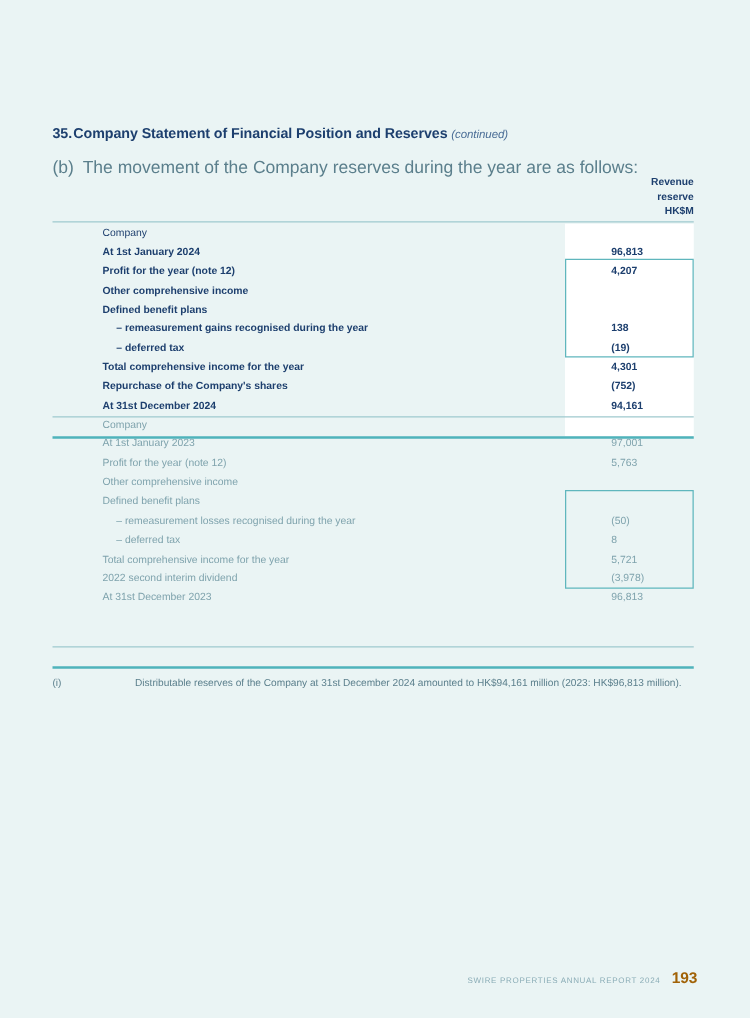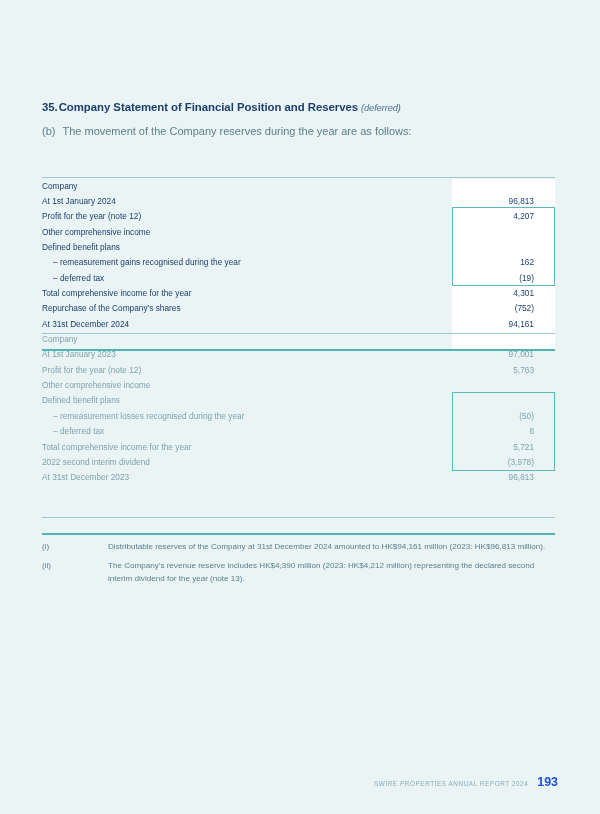--- a/index.html
+++ b/index.html
@@ -40,21 +40,21 @@
     font-style: italic;
     font-size: 9.2px;
     color: #4a6d96;
     margin-left: 3px;
   }
 
   .intro {
     position: absolute;
     left: 42px;
     top: 125px;
-    font-size: 11px;
+    font-size: 14px;
     color: #5b7f8c;
     white-space: nowrap;
   }
   .intro .lbl { margin-right: 7px; }
 
   
   .colhead {
     position: absolute;
     right: 45px;
     top: 140px;
@@ -106,31 +106,31 @@
   }
 
   .row {
     position: relative;
     display: flex;
     align-items: center;
     justify-content: space-between;
     height: 15.35px;
     box-sizing: border-box;
     font-size: 8.3px;
+    margin-left: 40px;
   }
   .row .lbl { white-space: nowrap; }
   .row .val {
-    text-align: right;
     white-space: nowrap;
-    padding-right: 21px;
+    padding-right: 6px;
     min-width: 60px;
   }
 
   
-  .sec2024 .row { color: #1d3f6e; font-weight: normal; }
+  .sec2024 .row { color: #1d3f6e; font-weight: bold; }
   .sec2024 .row.plain { font-weight: normal; }
 
   
   .sec2023 .row { color: #7fa3ad; font-weight: normal; }
 
   .indent { padding-left: 11px; }
 
   
   .rule-top {
     position: absolute;
@@ -186,37 +186,42 @@
   .footer .src {
     font-size: 6.4px;
     letter-spacing: 0.55px;
     color: #8aacb6;
     text-transform: uppercase;
     margin-right: 9px;
   }
   .footer .pgno {
     font-size: 12.4px;
     font-weight: bold;
-    color: #1d4ed8;
+    color: #a16207;
     margin-top: 32px;
   }
 </style>
 </head>
 <body>
 
 <div class="page">
 
   <div class="heading">
-    <span class="num">35.</span><span>Company Statement of Financial Position and Reserves</span><span class="cont">(deferred)</span>
+    <span class="num">35.</span><span>Company Statement of Financial Position and Reserves</span><span class="cont">(continued)</span>
   </div>
 
   <div class="intro">
     <span class="lbl">(b)</span><span>The movement of the Company reserves during the year are as follows:</span>
   </div>
 
+  <div class="colhead">
+    <div>Revenue</div>
+    <div>reserve</div>
+    <div>HK$M</div>
+  </div>
 
   <div class="whiteband"></div>
 
   <div class="rule-top" style="top:177px;"></div>
   <div class="rule-thin" style="top:333px;"></div>
   <div class="rule-thick" style="top:349px;"></div>
   <div class="rule-thin" style="top:517px;"></div>
   <div class="rule-thick" style="top:533px;"></div>
 
   <div class="hlbox b2024"></div>
@@ -239,21 +244,21 @@
         <div class="row">
           <div class="lbl">Other comprehensive income</div>
           <div class="val"></div>
         </div>
         <div class="row">
           <div class="lbl">Defined benefit plans</div>
           <div class="val"></div>
         </div>
         <div class="row">
           <div class="lbl indent">– remeasurement gains recognised during the year</div>
-          <div class="val">162</div>
+          <div class="val">138</div>
         </div>
         <div class="row">
           <div class="lbl indent">– deferred tax</div>
           <div class="val">(19)</div>
         </div>
         <div class="row">
           <div class="lbl">Total comprehensive income for the year</div>
           <div class="val">4,301</div>
         </div>
         <div class="row">
@@ -307,24 +312,20 @@
           <div class="val">96,813</div>
         </div>
       </div>
   </div>
 
   <div class="notes" id="notes">
       <div class="note">
         <div class="mark">(i)</div>
         <div class="txt">Distributable reserves of the Company at 31st December 2024 amounted to HK$94,161 million (2023: HK$96,813 million).</div>
       </div>
-      <div class="note">
-        <div class="mark">(ii)</div>
-        <div class="txt">The Company's revenue reserve includes HK$4,390 million (2023: HK$4,212 million) representing the declared second interim dividend for the year (note 13).</div>
-      </div>
     </div>
 
   <div class="footer">
     <div class="src">SWIRE PROPERTIES ANNUAL REPORT 2024</div>
     <div class="pgno">193</div>
   </div>
 
 </div>
 
 </body></html>

